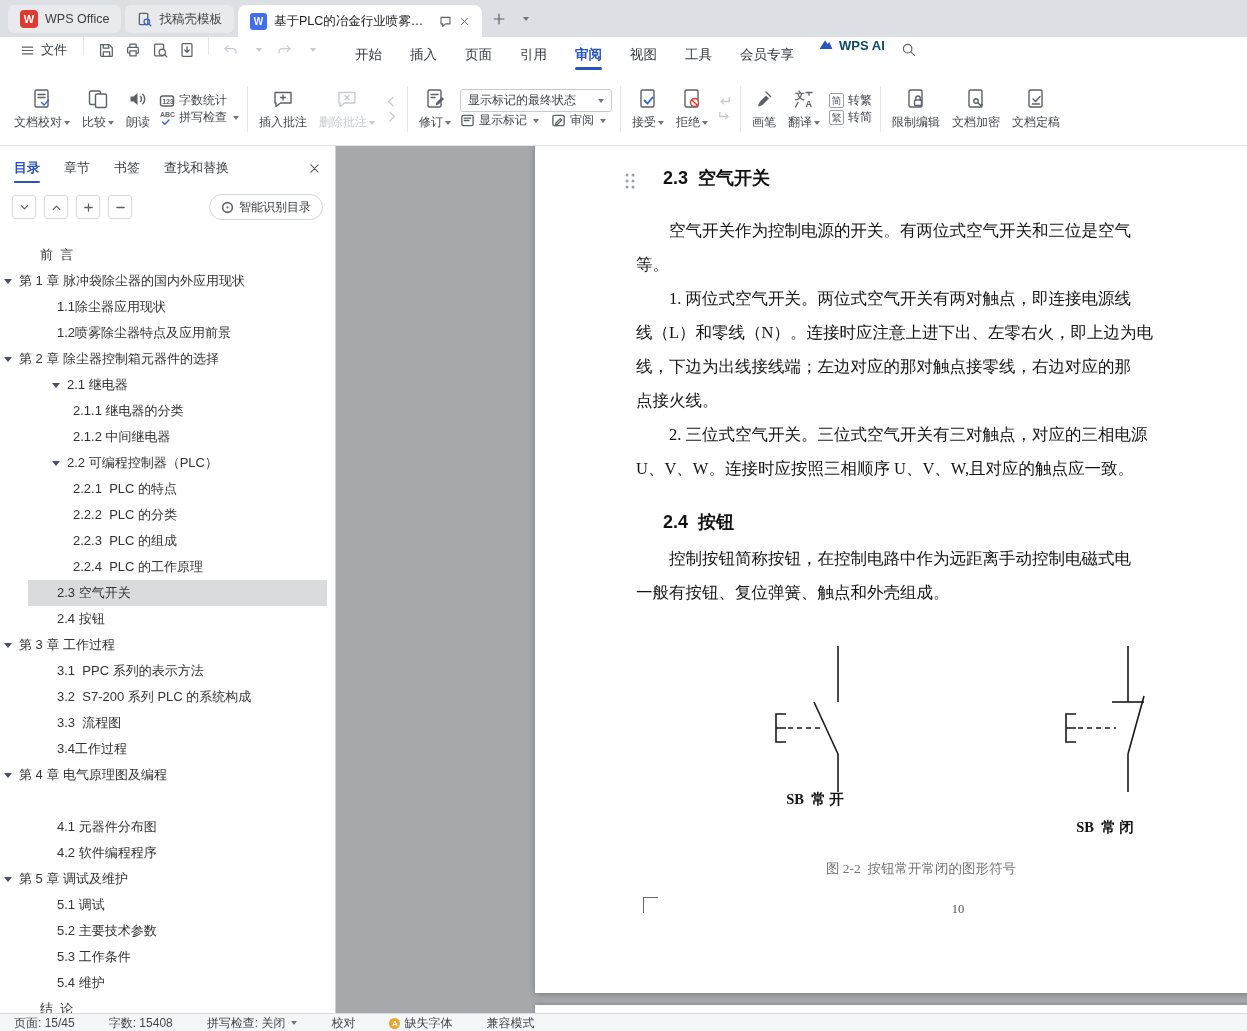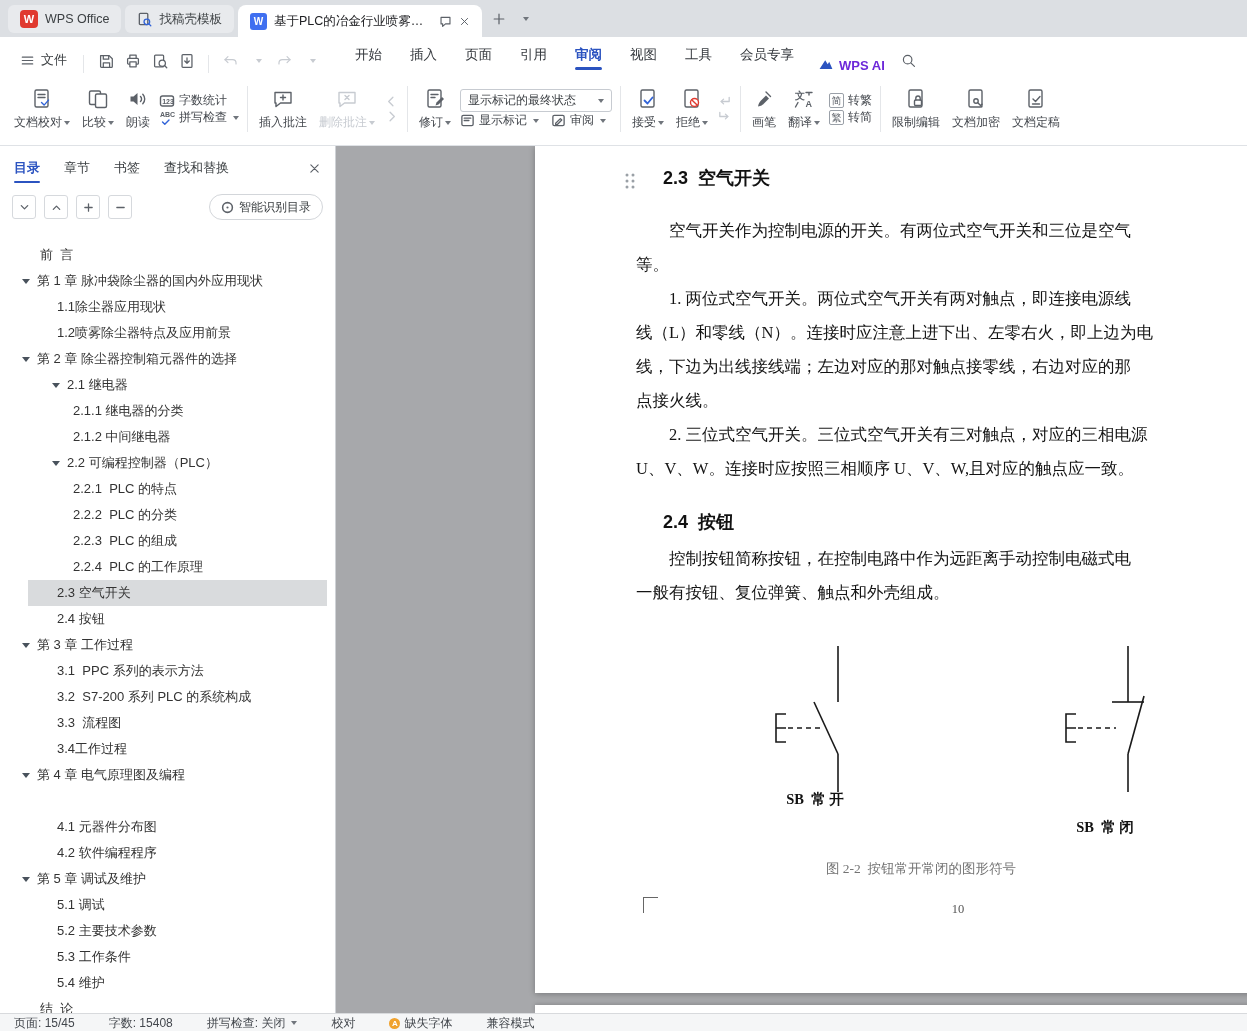--- a/index.html
+++ b/index.html
@@ -25,29 +25,29 @@
   .tab.chip{background:#e8eaed;height:28px;border-radius:6px;margin:0 4px 4px 0}
   .tab.active{background:#fff;height:32px;border-radius:8px 8px 0 0;margin-right:4px;color:#202124}
   .wps-logo{width:18px;height:18px;border-radius:4px;background:#e0392f;color:#fff;font-weight:bold;
     font-size:11px;display:flex;align-items:center;justify-content:center}
   .writer-logo{width:17px;height:17px;border-radius:3px;background:#3f6ff0;color:#fff;font-weight:bold;
     font-size:10px;display:flex;align-items:center;justify-content:center}
   .tab-title{max-width:158px;overflow:hidden;text-overflow:ellipsis}
   .tabbtn{width:26px;height:26px;display:flex;align-items:center;justify-content:center;margin-bottom:5px}
 
   
-  .menubar{height:36px;background:#fff;display:flex;align-items:flex-end;padding:0 12px;flex:0 0 auto}
+  .menubar{height:36px;background:#fff;display:flex;align-items:flex-start;padding:0 12px;flex:0 0 auto}
   .file-btn{display:flex;align-items:center;gap:6px;font-size:13px;padding:0 8px;height:26px;border-radius:3px}
   .vline{width:1px;height:18px;background:#e4e6e9;margin:0 8px}
   .qbtn{width:27px;height:25px;display:flex;align-items:center;justify-content:center;border-radius:3px}
   .menu-tabs{display:flex;margin-left:16px;height:36px}
   .mtab{padding:0 14px;font-size:13.5px;color:#35393e;display:flex;align-items:center;position:relative;white-space:nowrap}
   .mtab.active{color:#2b53c0;font-weight:bold}
   .mtab.active::after{content:"";position:absolute;left:14px;right:14px;bottom:3px;height:3px;border-radius:2px;background:#2b53c0}
-  .wpsai{display:flex;align-items:center;gap:5px;margin-left:10px;font-size:13px;font-weight:bold;color:#6d28d9}
+  .wpsai{display:flex;align-items:center;gap:5px;margin-left:10px;font-size:13px;font-weight:bold;color:#0c4a6e}
 
   
   .ribbon{height:73px;background:#fff;border-bottom:1px solid #dfe2e6;display:flex;align-items:center;
     padding:0 8px;flex:0 0 auto;overflow:hidden}
   .rsep{width:1px;height:46px;background:#e4e6e9;margin:0 5px;flex:0 0 auto}
   .rbig{height:60px;display:flex;flex-direction:column;align-items:center;justify-content:center;gap:3px;
     padding:0 6px;border-radius:4px;flex:0 0 auto}
   .lbl{font-size:12px;color:#43474d;display:flex;align-items:center;white-space:nowrap}
   .rbig.disabled .lbl,.rsm.disabled{color:#c7cbd1}
   .rcol{display:flex;flex-direction:column;justify-content:center;height:60px;margin:0 3px;flex:0 0 auto}
@@ -69,21 +69,21 @@
   .sb-close{margin-left:auto}
   .sb-toolbar{display:flex;align-items:center;gap:8px;padding:9px 12px;height:42px}
   .sq{width:24px;height:24px;border:1px solid #d6d9dd;border-radius:3px;background:#fff;
     display:flex;align-items:center;justify-content:center}
   .smart{margin-left:auto;border:1px solid #d3d6da;border-radius:14px;height:26px;display:flex;align-items:center;
     gap:5px;padding:0 11px;font-size:12px;color:#3c4043;background:#fff;white-space:nowrap}
   .toc{flex:1;overflow:hidden;padding-top:14px;font-size:13px;color:#333}
   .row{height:26px;display:flex;align-items:center;white-space:pre;cursor:default}
   .tri{width:0;height:0;border-left:4.5px solid transparent;border-right:4.5px solid transparent;
     border-top:5px solid #49525c;margin-right:7px;flex:0 0 auto}
-  .row.ch{padding-left:22px}
+  .row.ch{padding-left:4px}
   .row.top{padding-left:40px}
   .row.l1{padding-left:57px}
   .row.sub{padding-left:52px}
   .row.l2{padding-left:73px}
   .row.selected{background:#d9dbdd;margin:0 8px 0 28px;padding-left:29px}
   .spacer{height:26px}
 
   
   .docarea{flex:1;position:relative;background:#a7a8ab;overflow:hidden}
   .page{position:absolute;left:199px;top:0;width:846px;height:847px;background:#fff;box-shadow:0 1px 6px rgba(0,0,0,.28)}

